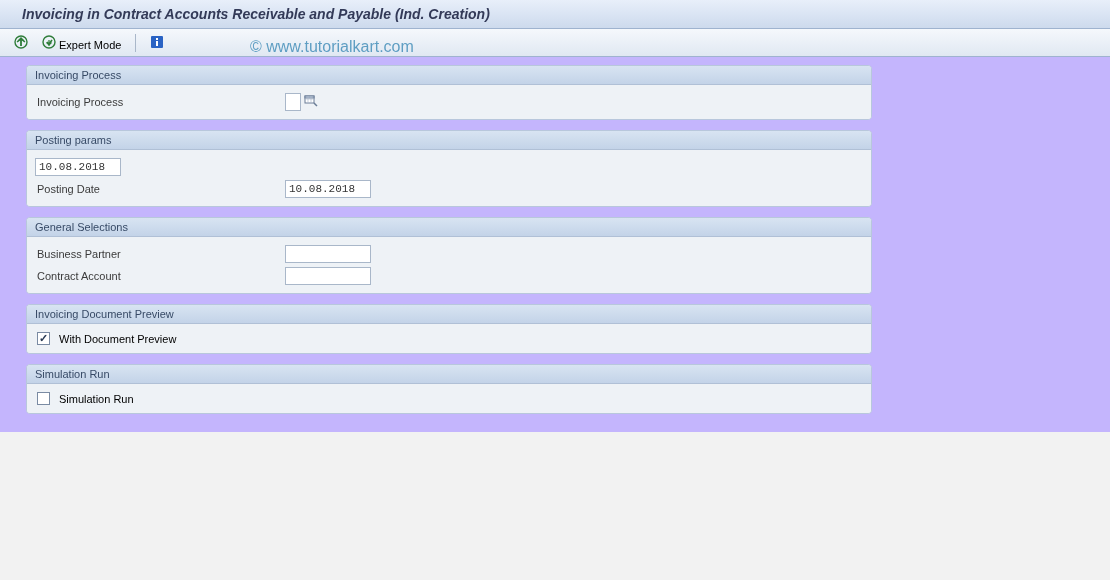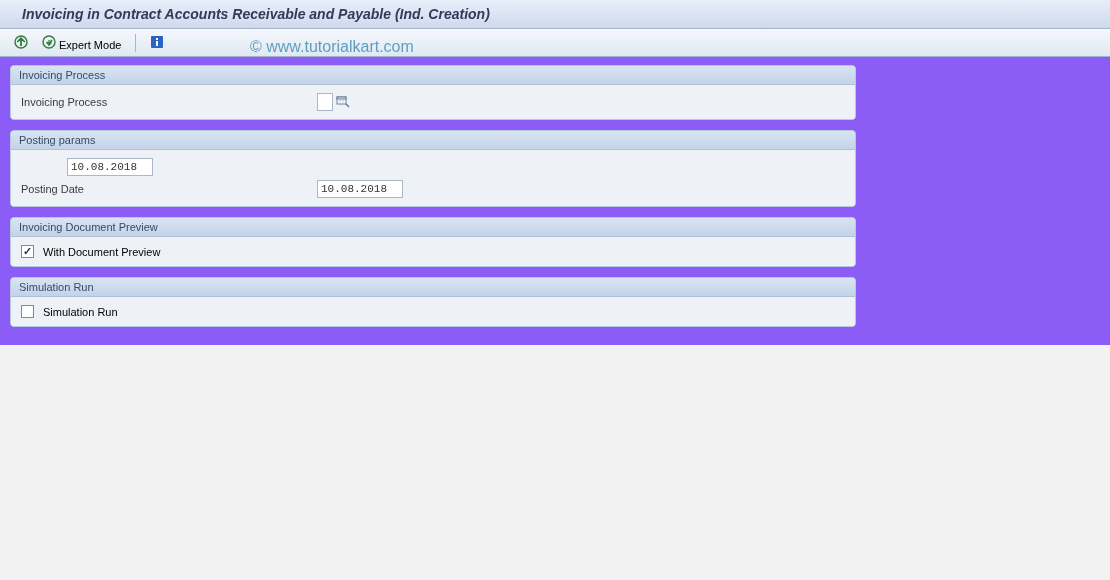--- a/index.html
+++ b/index.html
@@ -42,22 +42,22 @@
       border-radius: 3px;
       gap: 3px;
     }
     .sep {
       width: 1px;
       height: 18px;
       background: #a9b7c9;
       margin: 0 4px;
     }
     .content {
-      padding: 8px 10px;
-      background: #8b5cf6;
+      padding: 8px 26px;
+      background: #c4b5fd;
     }
     .group {
       border: 1px solid #b8c7dc;
       border-radius: 4px;
       margin-bottom: 10px;
       width: 846px;
       background: #eef2f6;
       overflow: hidden;
     }
     .group-header {
@@ -76,23 +76,22 @@
       align-items: center;
       height: 22px;
     }
     .field-label {
       width: 250px;
       color: #3b3b3b;
       padding-left: 2px;
     }
     .field-value {
       display: flex;
-      align-items: center;
+      align-items: flex-start;
       gap: 2px;
-      margin-left: 48px;
     }
     .sap-input {
       background: #fff;
       border: 1px solid #a9b7c9;
       height: 18px;
       padding: 1px 3px;
       font-family: "Courier New", monospace;
       font-size: 11px;
       color: #333;
       width: 86px;
@@ -213,20 +212,37 @@
       </div>
       <div class="field-row">
         <div class="field-label">Posting Date</div>
         <div class="field-value">
           <input class="sap-input" value="10.08.2018" style="">
         </div>
       </div>
     </div>
   </div>
 
+  <div class="group">
+    <div class="group-header">General Selections</div>
+    <div class="group-body">
+      <div class="field-row">
+        <div class="field-label">Business Partner</div>
+        <div class="field-value">
+          <input class="sap-input" value="" style="">
+        </div>
+      </div>
+      <div class="field-row">
+        <div class="field-label">Contract Account</div>
+        <div class="field-value">
+          <input class="sap-input" value="" style="">
+        </div>
+      </div>
+    </div>
+  </div>
 
   <div class="group">
     <div class="group-header">Invoicing Document Preview</div>
     <div class="group-body">
       <div class="checkbox-row">
         <span class="sap-checkbox checked"></span>
         <span>With Document Preview</span>
       </div>
     </div>
   </div>

